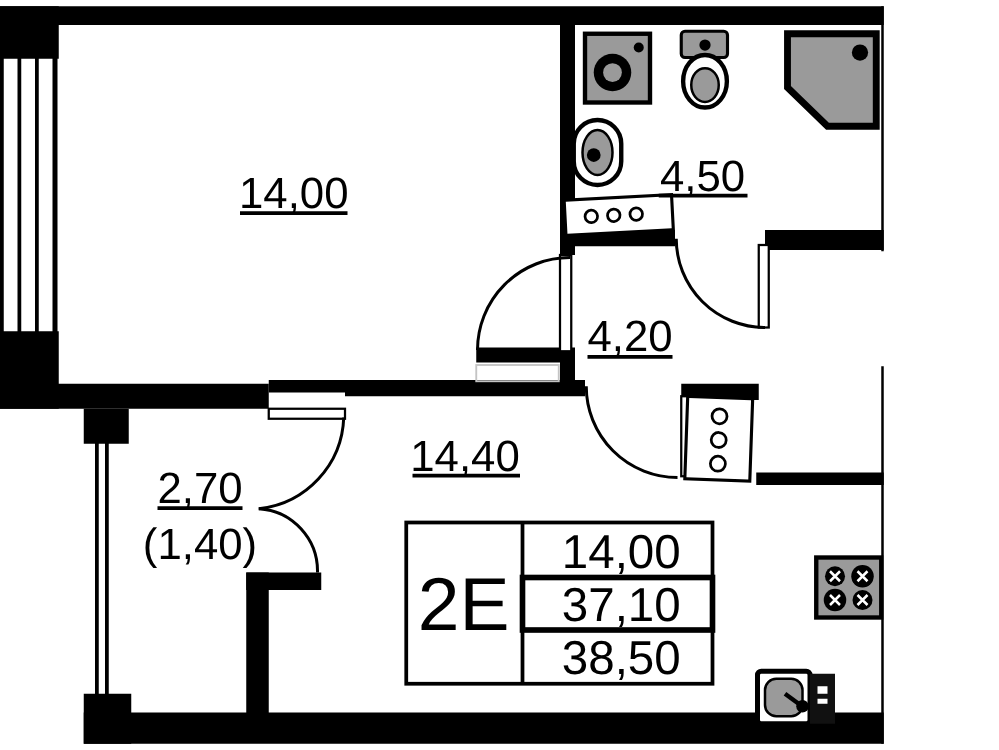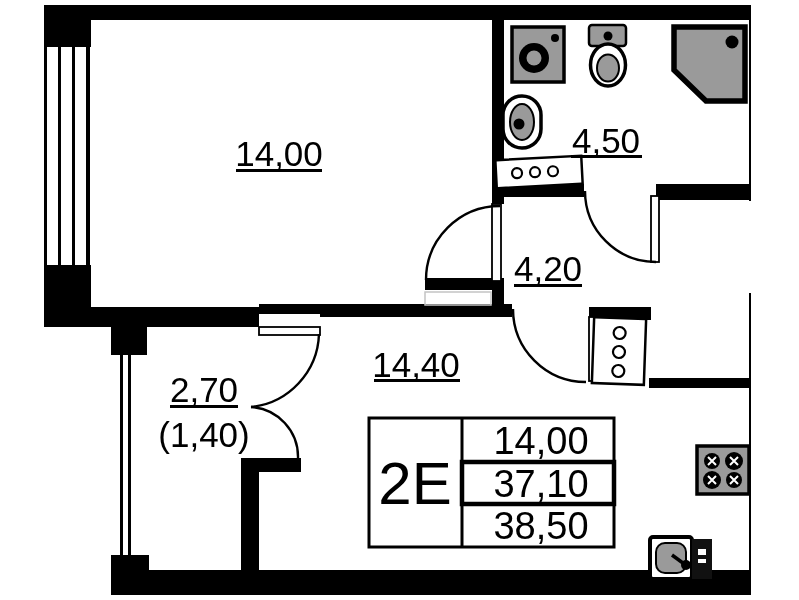--- a/index.html
+++ b/index.html
@@ -2,21 +2,20 @@
 <html><head>
 <meta charset="utf-8">
 <style>
   html, body { margin: 0; padding: 0; background: #ffffff; }
   .plan-wrap {
     position: relative;
     width: 707px;
     height: 600px;
     background: #ffffff;
     overflow: hidden;
-    padding-left: 44px;
   }
   svg { display: block; }
   text {
     font-family: "Liberation Sans", "DejaVu Sans", sans-serif;
     fill: #000000;
   }
   .room-label { font-size: 35px; }
   .legend-type { font-size: 60px; }
   .legend-val  { font-size: 38px; }
 </style>

